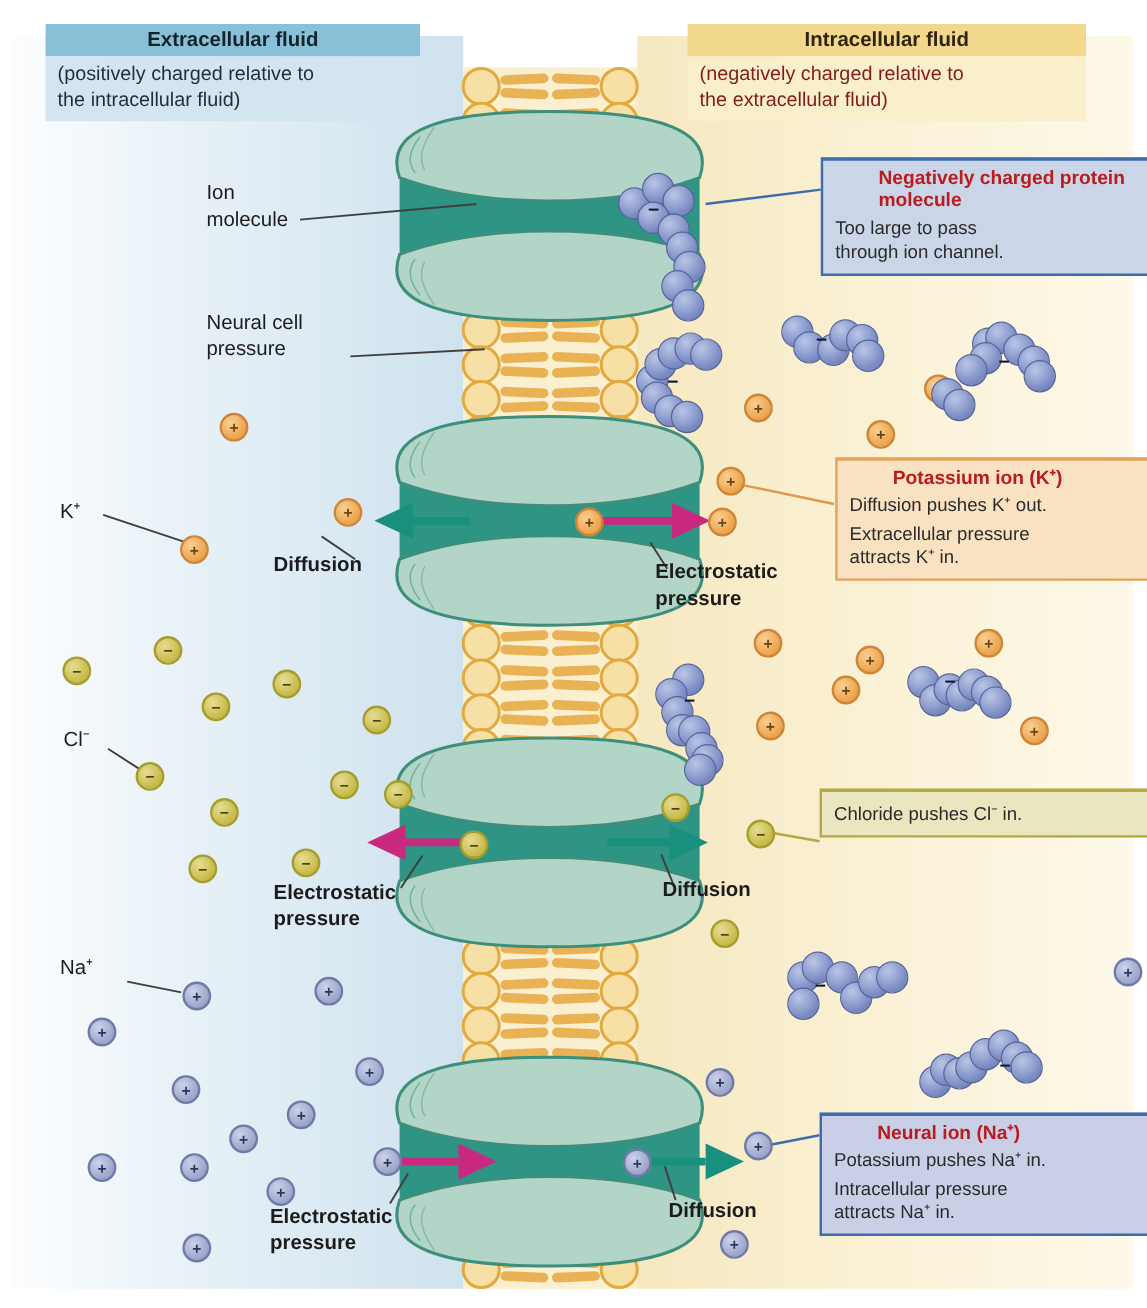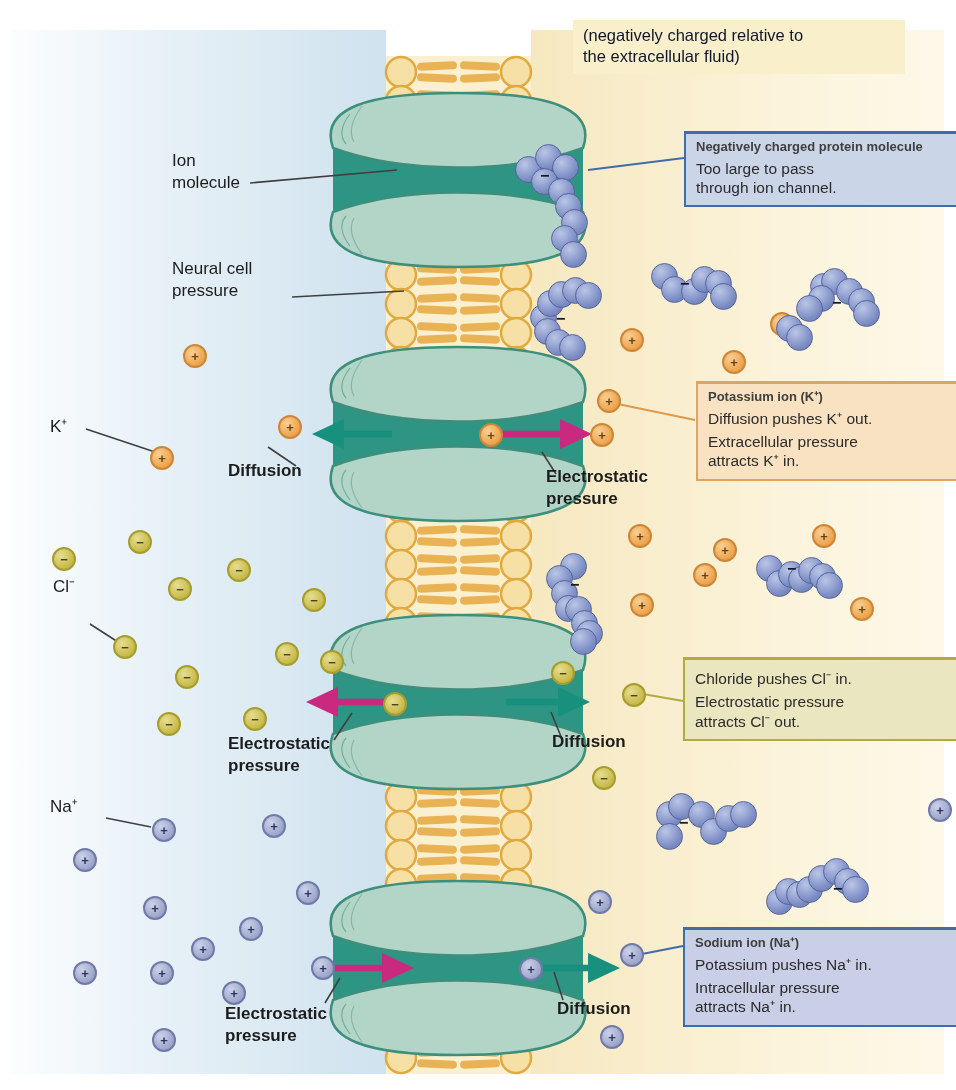--- a/index.html
+++ b/index.html
@@ -16,40 +16,40 @@
   .ion.cl{background:radial-gradient(circle at 35% 32%,#e6dd92,#c6b947 72%);border:2px solid #a59d2e;color:#4c4410;}
   .ion.na{background:radial-gradient(circle at 35% 32%,#ccd2e8,#9ba4ca 72%);border:2px solid #7079a8;color:#2c3560;}
   .bead{position:absolute;width:25px;height:25px;border-radius:50%;
         background:radial-gradient(circle at 35% 30%,#bac6e6,#7b8cc4 65%,#68779f);border:1px solid #55649b;}
   .pminus{position:absolute;font-size:16px;font-weight:bold;color:#101830;line-height:1;}
   .lbl{position:absolute;z-index:5;font-size:17px;color:#1c1c1c;line-height:1.3;}
   .lbl.bold{font-weight:bold;}
   #lbl-ion-channel{left:172px;top:150px;width:85px;}
   #lbl-membrane{left:172px;top:258px;width:112px;}
   #lbl-k{left:50px;top:416px;}
-  #lbl-cl{left:53px;top:576px;}
+  #lbl-cl{left:53px;top:606px;}
   #lbl-na{left:50px;top:796px;}
   #lbl-diff-k{left:228px;top:460px;}
   #lbl-ep-k{left:546px;top:466px;width:128px;}
   #lbl-ep-cl{left:228px;top:733px;width:128px;}
   #lbl-diff-cl{left:552px;top:731px;}
   #lbl-ep-na{left:225px;top:1003px;width:128px;}
   #lbl-diff-na{left:557px;top:998px;}
   .hdr{position:absolute;z-index:5;}
   .hdr .band{font-weight:bold;text-align:center;padding:3px 0 4px;font-size:17px;}
   .hdr .sub{padding:5px 10px 8px;font-size:16.5px;line-height:1.25;}
   .hdr .sub div{max-width:238px;}
   #hdr-extra{left:38px;top:20px;width:312px;}
   #hdr-extra .band{background:#88c0d8;color:#14232b;}
   #hdr-extra .sub{background:#d3e6f0;color:#1f2f39;}
   #hdr-intra{left:573px;top:20px;width:332px;}
   #hdr-intra .band{background:#f2d88c;color:#2e2410;}
-  #hdr-intra .sub{background:#f9efcb;color:#0f172a;}
+  #hdr-intra .sub{background:#f9efcb;color:#7f1d1d;}
   .info{position:absolute;z-index:5;padding:5px 10px 8px;}
-  .info .title{font-weight:bold;font-size:13px;line-height:1.2;margin-bottom:4px;color:#404040;}
+  .info .title{font-weight:bold;font-size:16px;line-height:1.2;margin-bottom:4px;color:#b91c1c;margin-left:36px;}
   .info .line{font-size:15.5px;line-height:1.25;margin-top:4px;color:#2b2b2b;max-width:196px;}
   #box-protein{left:684px;top:131px;width:256px;background:#cbd5e8;border:2px solid #3f6cab;border-top-width:3px;}
   #box-protein .line{max-width:156px;}
   #box-k{left:696px;top:381px;width:250px;background:#f9e2c2;border:2px solid #e0a45c;border-top-width:3px;}
   #box-cl{left:683px;top:657px;width:252px;background:#eae6bf;border:2px solid #b3ab41;border-top-width:3px;}
   #box-na{left:683px;top:927px;width:258px;background:#c9cfe6;border:2px solid #3f6cab;border-top-width:3px;}
 </style>
 </head>
 <body>
 
@@ -461,21 +461,28 @@
       <div class="bead" style="left: 774.5px; top: 877.5px;"></div>
       <div class="bead" style="left: 785.5px; top: 880.5px;"></div>
       <div class="bead" style="left: 795.5px; top: 875.5px;"></div>
       <div class="bead" style="left: 807.5px; top: 864.5px;"></div>
       <div class="bead" style="left: 822.5px; top: 857.5px;"></div>
       <div class="bead" style="left: 833.5px; top: 867.5px;"></div>
       <div class="bead" style="left: 841.5px; top: 875.5px;"></div>
       <div class="pminus" style="left: 833px; top: 881px;">−</div>
     </div>
 
+  <div id="hdr-extra" class="hdr">
+    <div class="band">Extracellular fluid</div>
+    <div class="sub">
+        <div>(positively charged relative to the intracellular fluid)</div>
+      </div>
+  </div>
   <div id="hdr-intra" class="hdr">
+    <div class="band">Intracellular fluid</div>
     <div class="sub">
         <div>(negatively charged relative to the extracellular fluid)</div>
       </div>
   </div>
 
   <div id="lbl-ion-channel" class="lbl">Ion molecule</div>
   <div id="lbl-membrane" class="lbl">Neural cell pressure</div>
   <div id="lbl-k" class="lbl">K⁺</div>
   <div id="lbl-cl" class="lbl">Cl⁻</div>
   <div id="lbl-na" class="lbl">Na⁺</div>
@@ -490,20 +497,19 @@
     <div class="title">Negatively charged protein molecule</div>
     <div class="line">Too large to pass through ion channel.</div>
   </div>
   <div id="box-k" class="info">
     <div class="title">Potassium ion (K⁺)</div>
     <div class="line">Diffusion pushes K⁺ out.</div>
     <div class="line">Extracellular pressure attracts K⁺ in.</div>
   </div>
   <div id="box-cl" class="info">
     <div class="line">Chloride pushes Cl⁻ in.</div>
-    <div class="line">Electrostatic pressure attracts Cl⁻ out.</div>
   </div>
   <div id="box-na" class="info">
-    <div class="title">Sodium ion (Na⁺)</div>
+    <div class="title">Neural ion (Na⁺)</div>
     <div class="line">Potassium pushes Na⁺ in.</div>
     <div class="line">Intracellular pressure attracts Na⁺ in.</div>
   </div>
 </div>
 
 </body></html>

